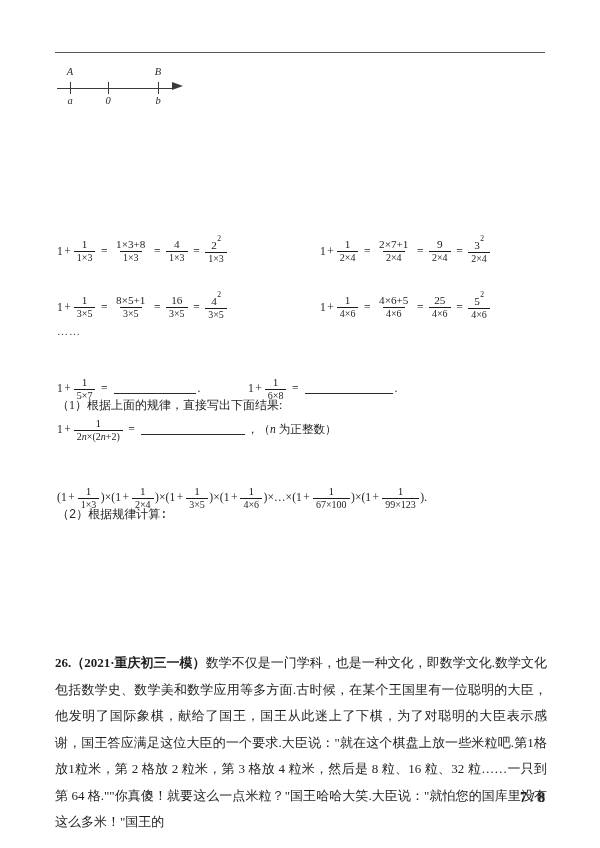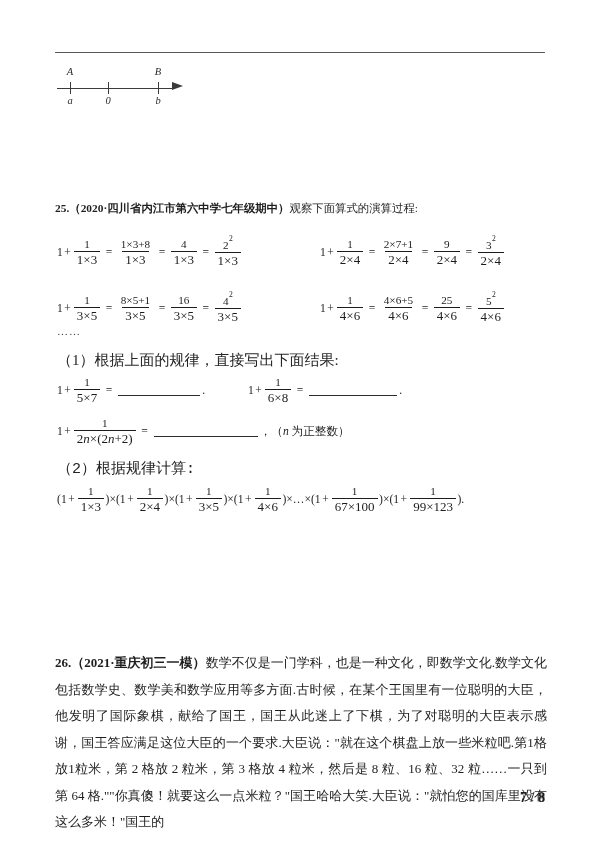--- a/index.html
+++ b/index.html
@@ -82,24 +82,25 @@
     left: 55px;
     font-size: 11.4px;
     line-height: 16px;
     color: #1e1e1e;
     white-space: nowrap;
   }
   .qhead .bold { font-weight: bold; }
   .sub {
     position: absolute;
     left: 57px;
-    font-size: 15px;
+    font-size: 12px;
     line-height: 16px;
     color: #242424;
     white-space: nowrap;
+    margin-top: 45px;
   }
   .ellipsis-line {
     position: absolute;
     left: 57px;
     font-size: 11px;
     color: #3a3a3a;
     letter-spacing: 1px;
   }
 
   
@@ -123,21 +124,21 @@
     margin: 0 1.5px;
     line-height: 1.08;
   }
   .frac .num {
     padding: 0 3px 1px 3px;
     font-size: 11.2px;
   }
   .frac .den {
     padding: 1px 3px 0 3px;
     border-top: 1.05px solid #1c1c1c;
-    font-size: 13px;
+    font-size: 10px;
   }
   .sup {
     font-size: 7.6px;
     vertical-align: super;
     position: relative;
     top: -3.5px;
     left: 0.3px;
   }
   .ital { font-style: italic; }
 
@@ -190,23 +191,20 @@
     <div class="nl-tick" style="left:106px;"></div>
 
     <div class="nl-lab-top" style="left:8px;">A</div>
     <div class="nl-lab-top" style="left:96px;">B</div>
 
     <div class="nl-lab-bot" style="left:8px;">a</div>
     <div class="nl-lab-bot" style="left:46px;">0</div>
     <div class="nl-lab-bot" style="left:96px;">b</div>
   </div>
 
-  <div class="qhead" style="top:200px;">
-    <span class="bold">25.</span><span class="bold">（2020·四川省内江市第六中学七年级期中）</span><span>观察下面算式的演算过程:</span>
-  </div>
 
   <div class="math" style="left:57px; top:238px;">
     <span>1</span>
       <span class="op">+</span>
     <span class="frac">
       <span class="num">1</span>
       <span class="den">1×3</span>
     </span>
     <span class="eq">=</span>
     <span class="frac">

